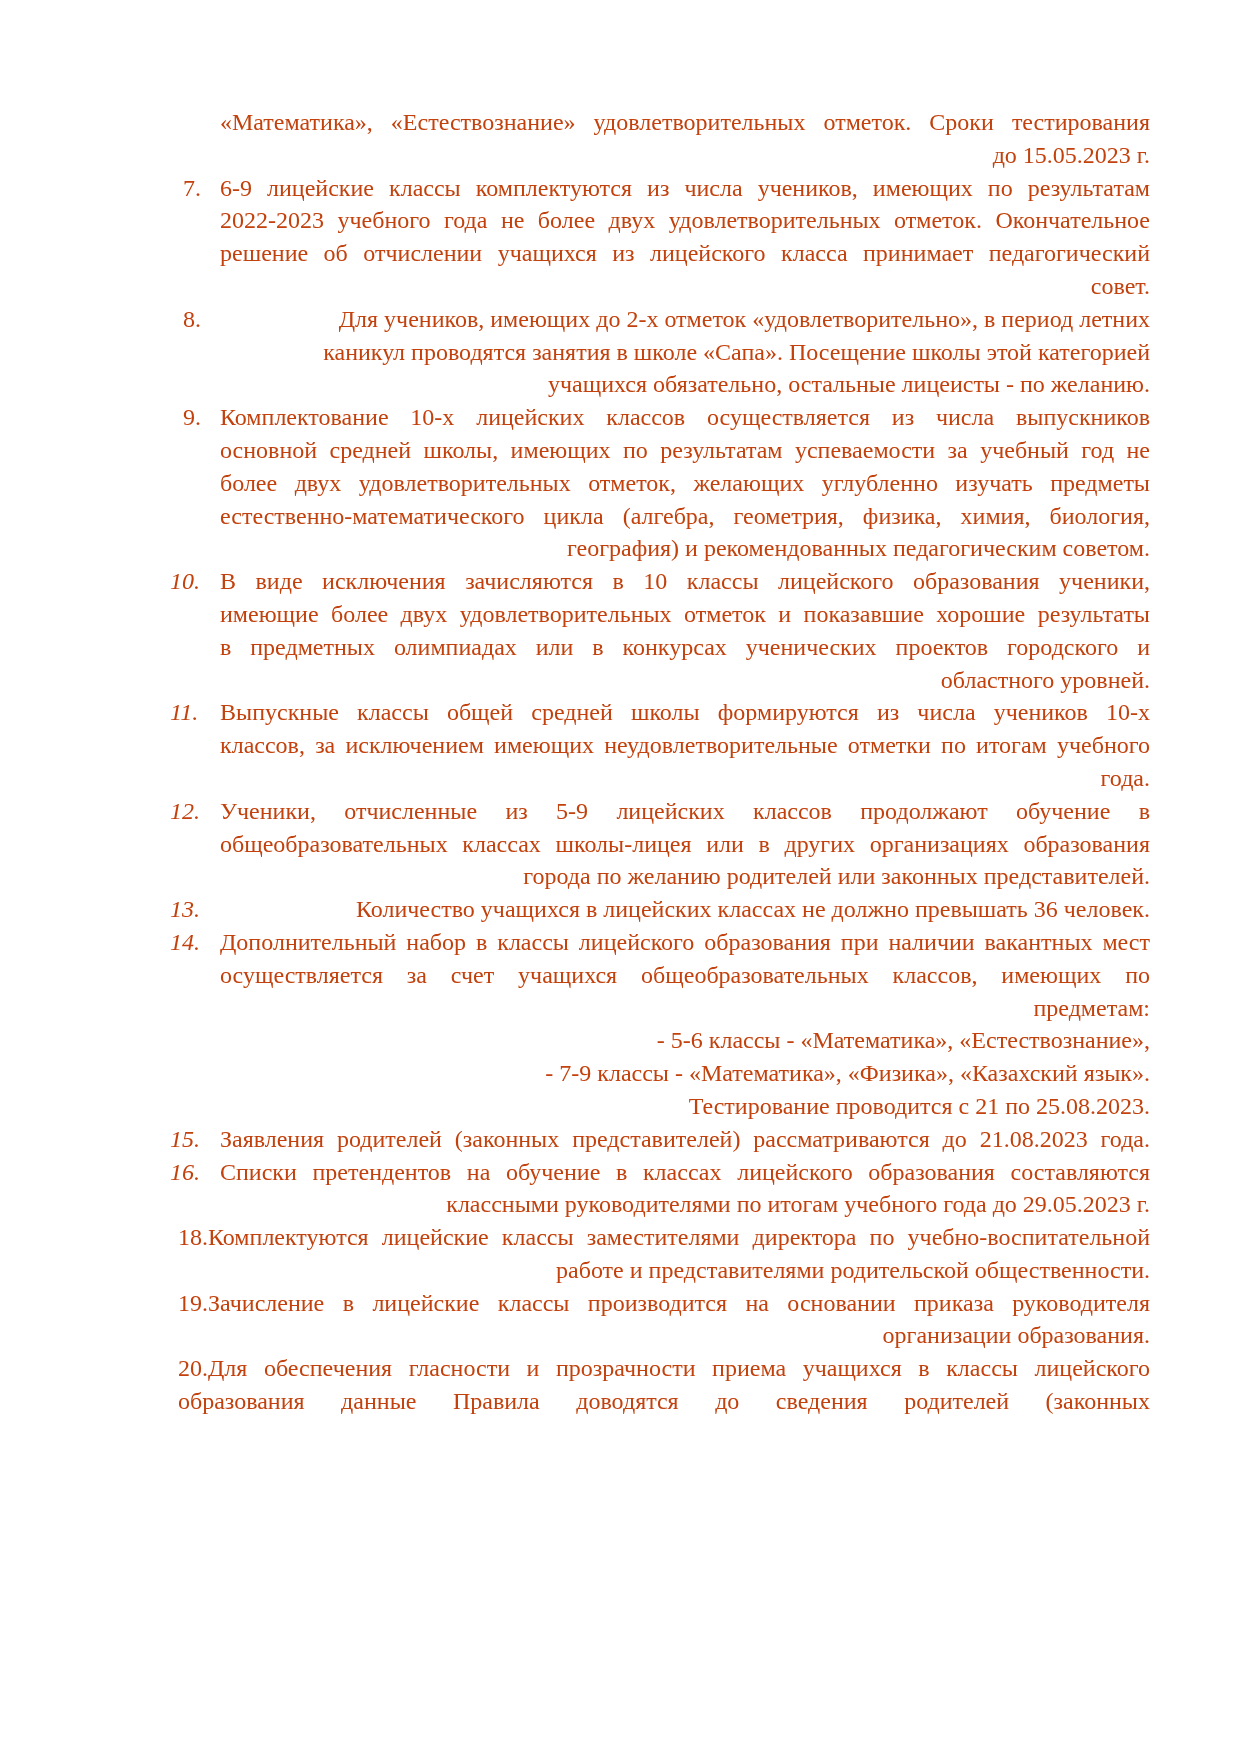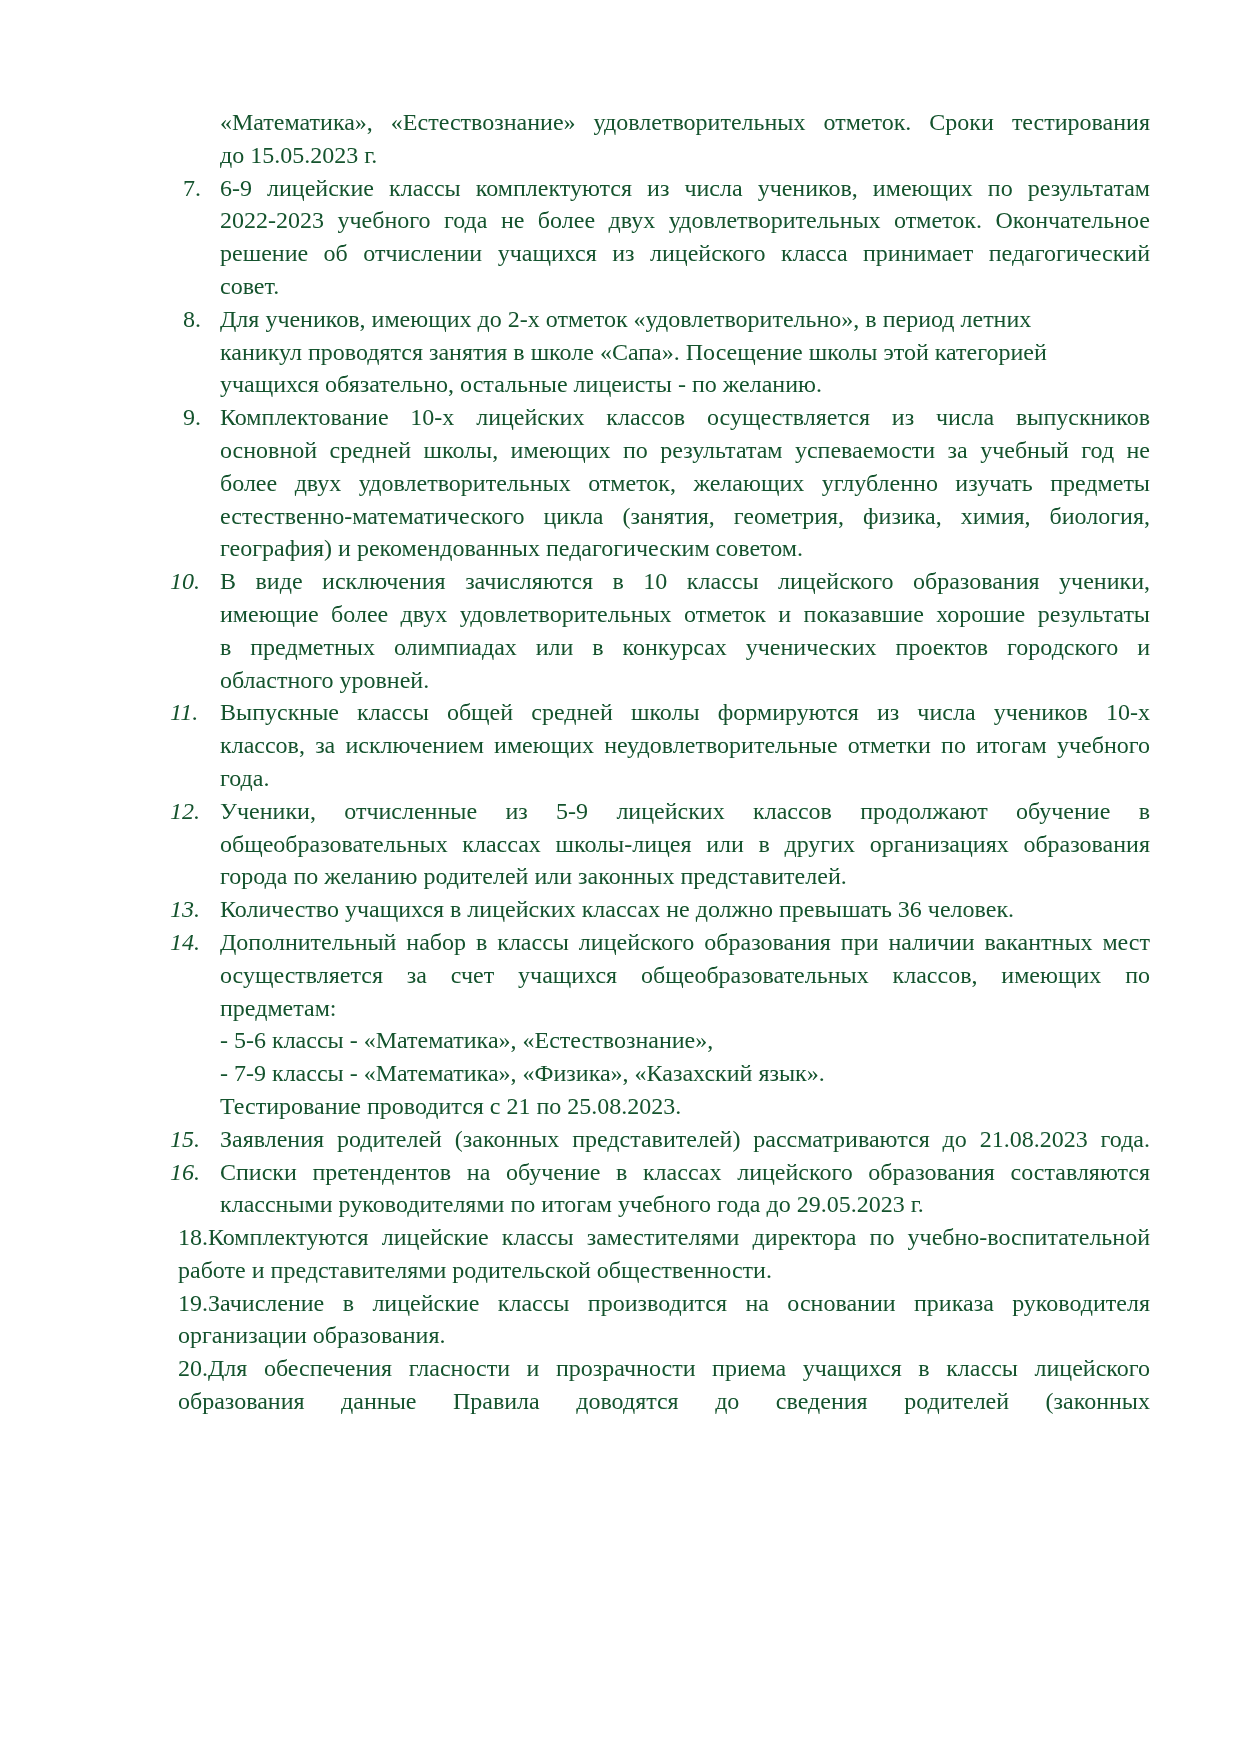--- a/index.html
+++ b/index.html
@@ -23,27 +23,27 @@
   }
   .item { position: relative; }
   .item.hang  { padding-left: 50px; }
   .item.flush { padding-left: 8px; }
   .num { position: absolute; top: 0; }
   .num.d1 { left: 13px; }
   .num.d2 { left: 0; font-style: italic; }
   .num-inline { display: inline; }
   .line { max-height: 33px; overflow: hidden; }
   .line.j { text-align: justify; text-align-last: justify; }
-  .line.r { text-align: left; }
+  .line.r { text-align: right; }
 </style>
 </head>
 <body>
 
 <div class="page">
-  <div class="doc" id="doc" style="color: #14532d;">
+  <div class="doc" id="doc" style="color: #c2410c;">
       <div class="item hang">
         <div class="line j">«Математика», «Естествознание» удовлетворительных отметок. Сроки тестирования</div>
         <div class="line r">до 15.05.2023 г.</div>
       </div>
       <div class="item hang">
         <span class="num d1">7.</span>
         <div class="line j">6-9 лицейские классы комплектуются из числа учеников, имеющих по результатам</div>
         <div class="line j">2022-2023 учебного года не более двух удовлетворительных отметок. Окончательное</div>
         <div class="line j">решение об отчислении учащихся из лицейского класса принимает педагогический</div>
         <div class="line r">совет.</div>
@@ -52,21 +52,21 @@
         <span class="num d1">8.</span>
         <div class="line r">Для учеников, имеющих до 2-х отметок «удовлетворительно», в период летних</div>
         <div class="line r">каникул проводятся занятия в школе «Сапа». Посещение школы этой категорией</div>
         <div class="line r">учащихся обязательно, остальные лицеисты - по желанию.</div>
       </div>
       <div class="item hang">
         <span class="num d1">9.</span>
         <div class="line j">Комплектование 10-х лицейских классов осуществляется из числа выпускников</div>
         <div class="line j">основной средней школы, имеющих по результатам успеваемости за учебный год не</div>
         <div class="line j">более двух удовлетворительных отметок, желающих углубленно изучать предметы</div>
-        <div class="line j">естественно-математического цикла (занятия, геометрия, физика, химия, биология,</div>
+        <div class="line j">естественно-математического цикла (алгебра, геометрия, физика, химия, биология,</div>
         <div class="line r">география) и рекомендованных педагогическим советом.</div>
       </div>
       <div class="item hang">
         <span class="num d2">10.</span>
         <div class="line j">В виде исключения зачисляются в 10 классы лицейского образования ученики,</div>
         <div class="line j">имеющие более двух удовлетворительных отметок и показавшие хорошие результаты</div>
         <div class="line j">в предметных олимпиадах или в конкурсах ученических проектов городского и</div>
         <div class="line r">областного уровней.</div>
       </div>
       <div class="item hang">

